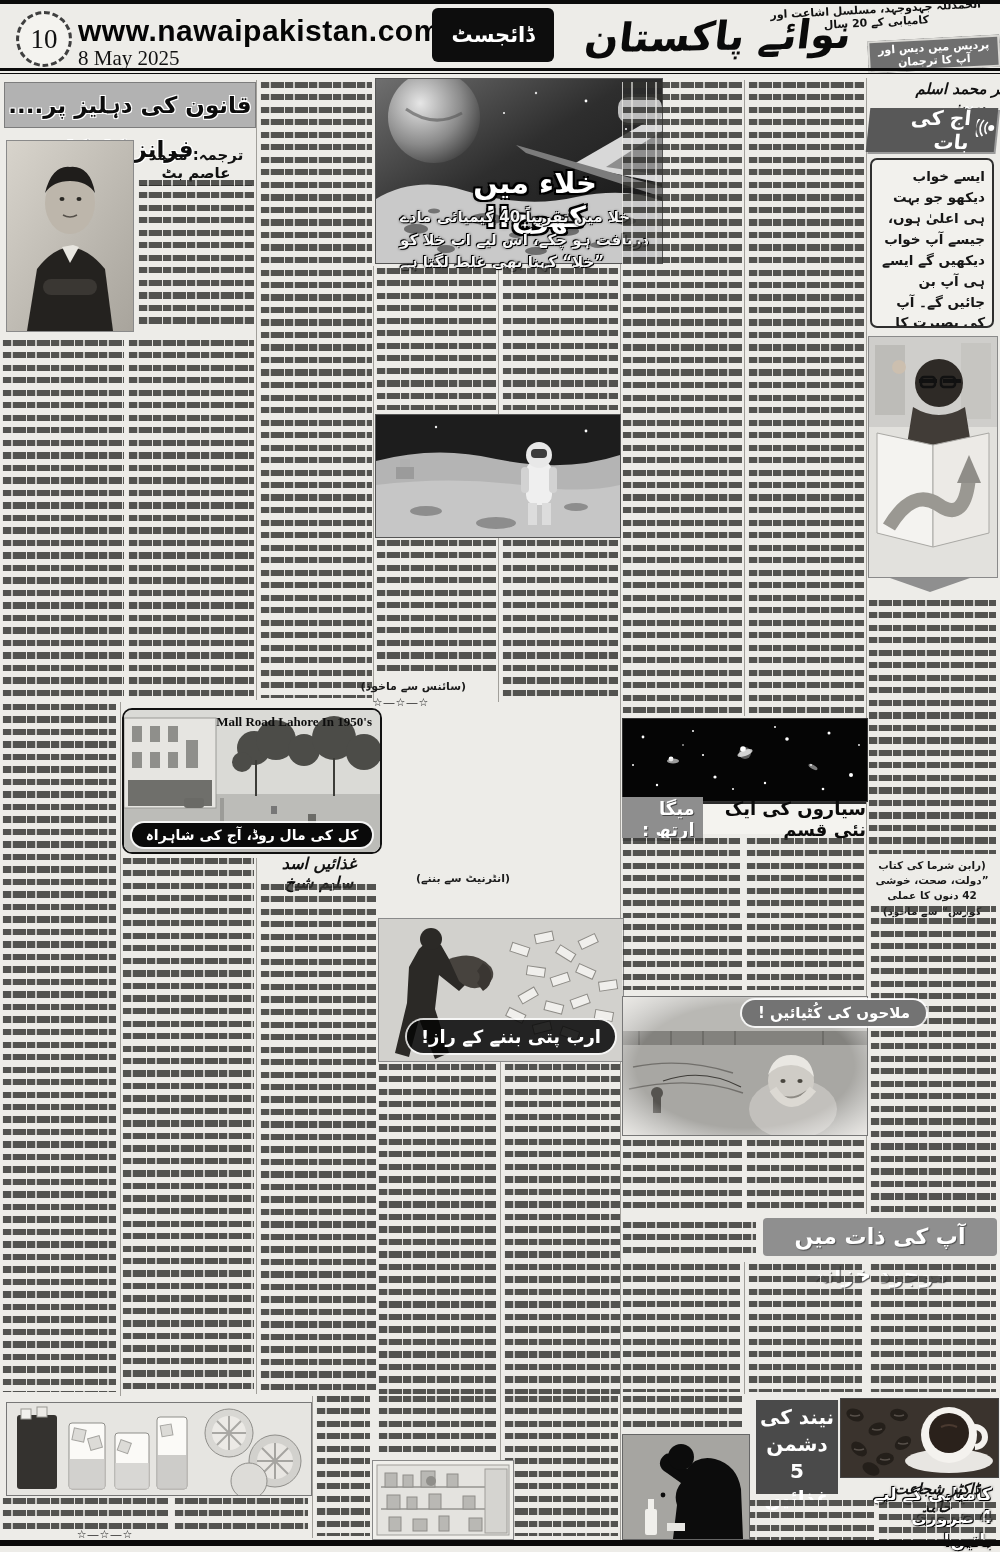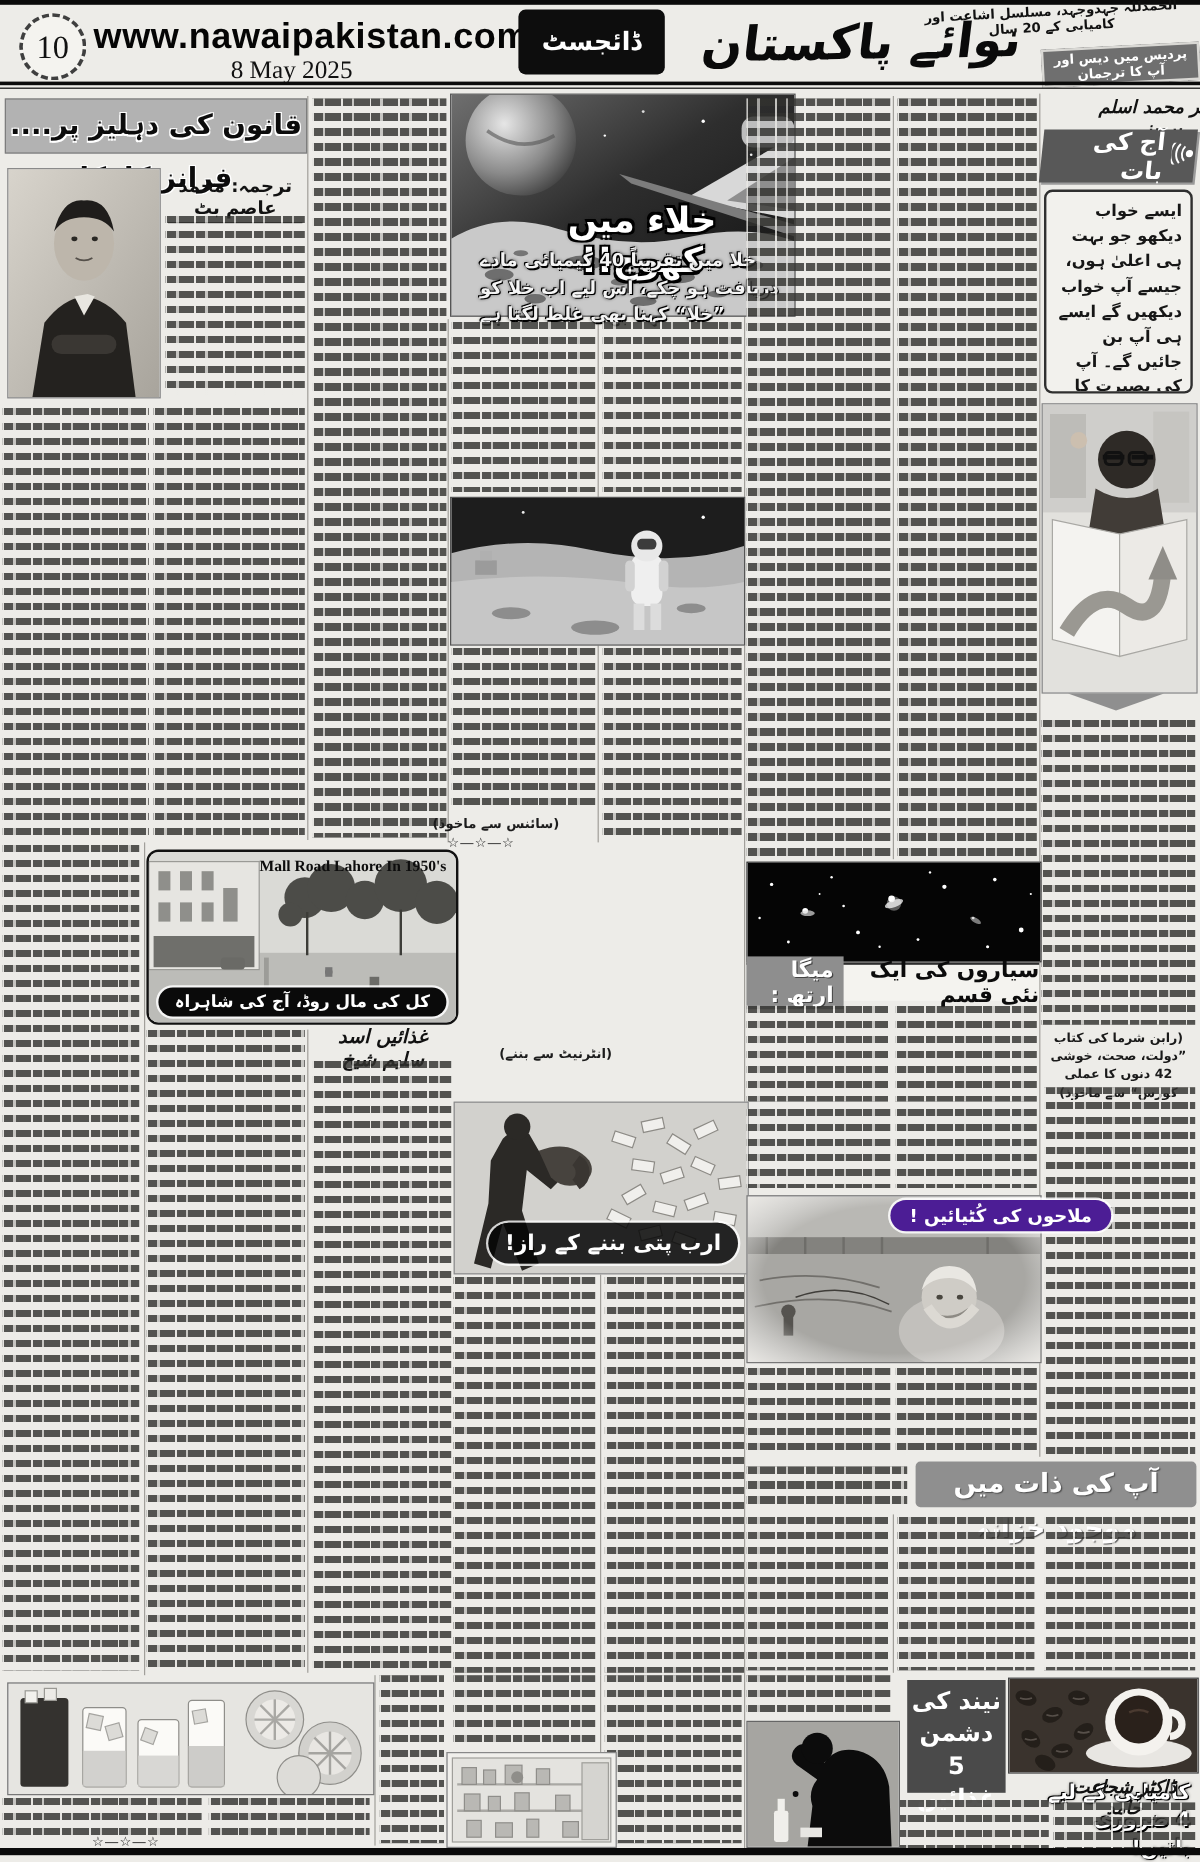--- a/index.html
+++ b/index.html
@@ -17,21 +17,21 @@
   .photo{position:absolute;overflow:hidden;border:1px solid #8a8a8a;background:#d5d5d5;}
   .photo svg{display:block;}
   .cap{position:absolute;font-size:11px;color:#1c1c1c;}
   
   #topbar{left:0;top:0;width:1000px;height:4px;background:#0b0b0b;}
   #page-circle{left:16px;top:11px;width:50px;height:50px;border-radius:50%;
      border:3px dashed #3f3f3f;background:#f4f3ef;text-align:center;line-height:50px;
      font-family:"Liberation Serif",serif;font-size:27px;color:#111;}
   #site-url{left:78px;top:14px;width:330px;font-size:30px;font-weight:bold;color:#050505;
      letter-spacing:.5px;text-align:center;}
-  #site-date{left:78px;top:46px;width:330px;text-align:center;font-family:"Liberation Serif",serif;
+  #site-date{left:78px;top:46px;width:330px;font-family:"Liberation Serif",serif;
      font-size:21px;color:#111;}
   #digest-box{left:432px;top:8px;width:122px;height:54px;background:#0d0d0d;border-radius:6px;
      color:#fff;text-align:center;line-height:54px;font-size:21px;font-weight:bold;}
   #masthead{left:568px;top:8px;width:300px;height:58px;font-size:40px;font-weight:bold;color:#0a0a0a;
      text-align:center;transform:skewX(-8deg) rotate(-1deg);line-height:56px;}
   #motto-top{left:756px;top:3px;width:240px;font-size:11px;font-weight:bold;color:#111;
      text-align:center;transform:rotate(-3deg);}
   #motto-bottom{left:868px;top:38px;width:128px;font-size:11px;font-weight:bold;color:#fff;
      background:#6f6f6f;padding:3px 2px;text-align:center;transform:rotate(-3deg);
      box-shadow:0 0 0 2px #d9d8d4 inset;}
@@ -68,21 +68,21 @@
      box-shadow:0 0 0 2px rgba(255,255,255,.85);}
   #mall-byline{left:262px;top:854px;width:114px;font-size:16px;font-style:italic;}
   #mega-head{left:622px;top:802px;width:244px;height:30px;display:flex;align-items:center;
      background:#f4f3ef;border-top:2px solid #2c2c2c;}
   #mega-kicker{background:#8e8e8e;color:#fff;font-size:18px;font-weight:bold;padding:1px 8px;margin-right:6px;
      text-shadow:1px 1px 0 #444;}
   #mega-title{font-size:18px;font-weight:bold;color:#0b0b0b;}
   #bill-headline{position:absolute;right:8px;bottom:8px;background:rgba(5,5,5,.85);border-radius:18px;
      padding:6px 14px;color:#fff;font-size:18px;font-weight:bold;
      box-shadow:0 0 0 2px rgba(255,255,255,.8);}
-  #fish-headline{left:742px;top:1000px;background:#4c1d95;border-radius:16px;padding:4px 16px;
+  #fish-headline{left:742px;top:1000px;background:#737373;border-radius:16px;padding:4px 16px;
      color:#fff;font-size:15px;font-weight:bold;box-shadow:0 0 0 2px rgba(255,255,255,.85);}
   #treasure-banner{left:763px;top:1218px;width:234px;height:38px;background:#8f8f8f;border-radius:4px;
      color:#fff;text-align:center;line-height:38px;font-size:22px;font-weight:bold;
      text-shadow:1px 1px 1px #4e4e4e;}
   #sleep-box{left:756px;top:1400px;width:82px;height:94px;background:#4a4a4a;color:#fff;
      text-align:center;font-size:20px;font-weight:bold;line-height:1.35;padding-top:4px;box-sizing:border-box;}
   #sleep-byline{left:878px;top:1480px;width:118px;font-size:15px;font-style:italic;}
   .stars{position:absolute;font-size:11px;color:#222;text-align:center;letter-spacing:1px;}
 </style>
 </head>

